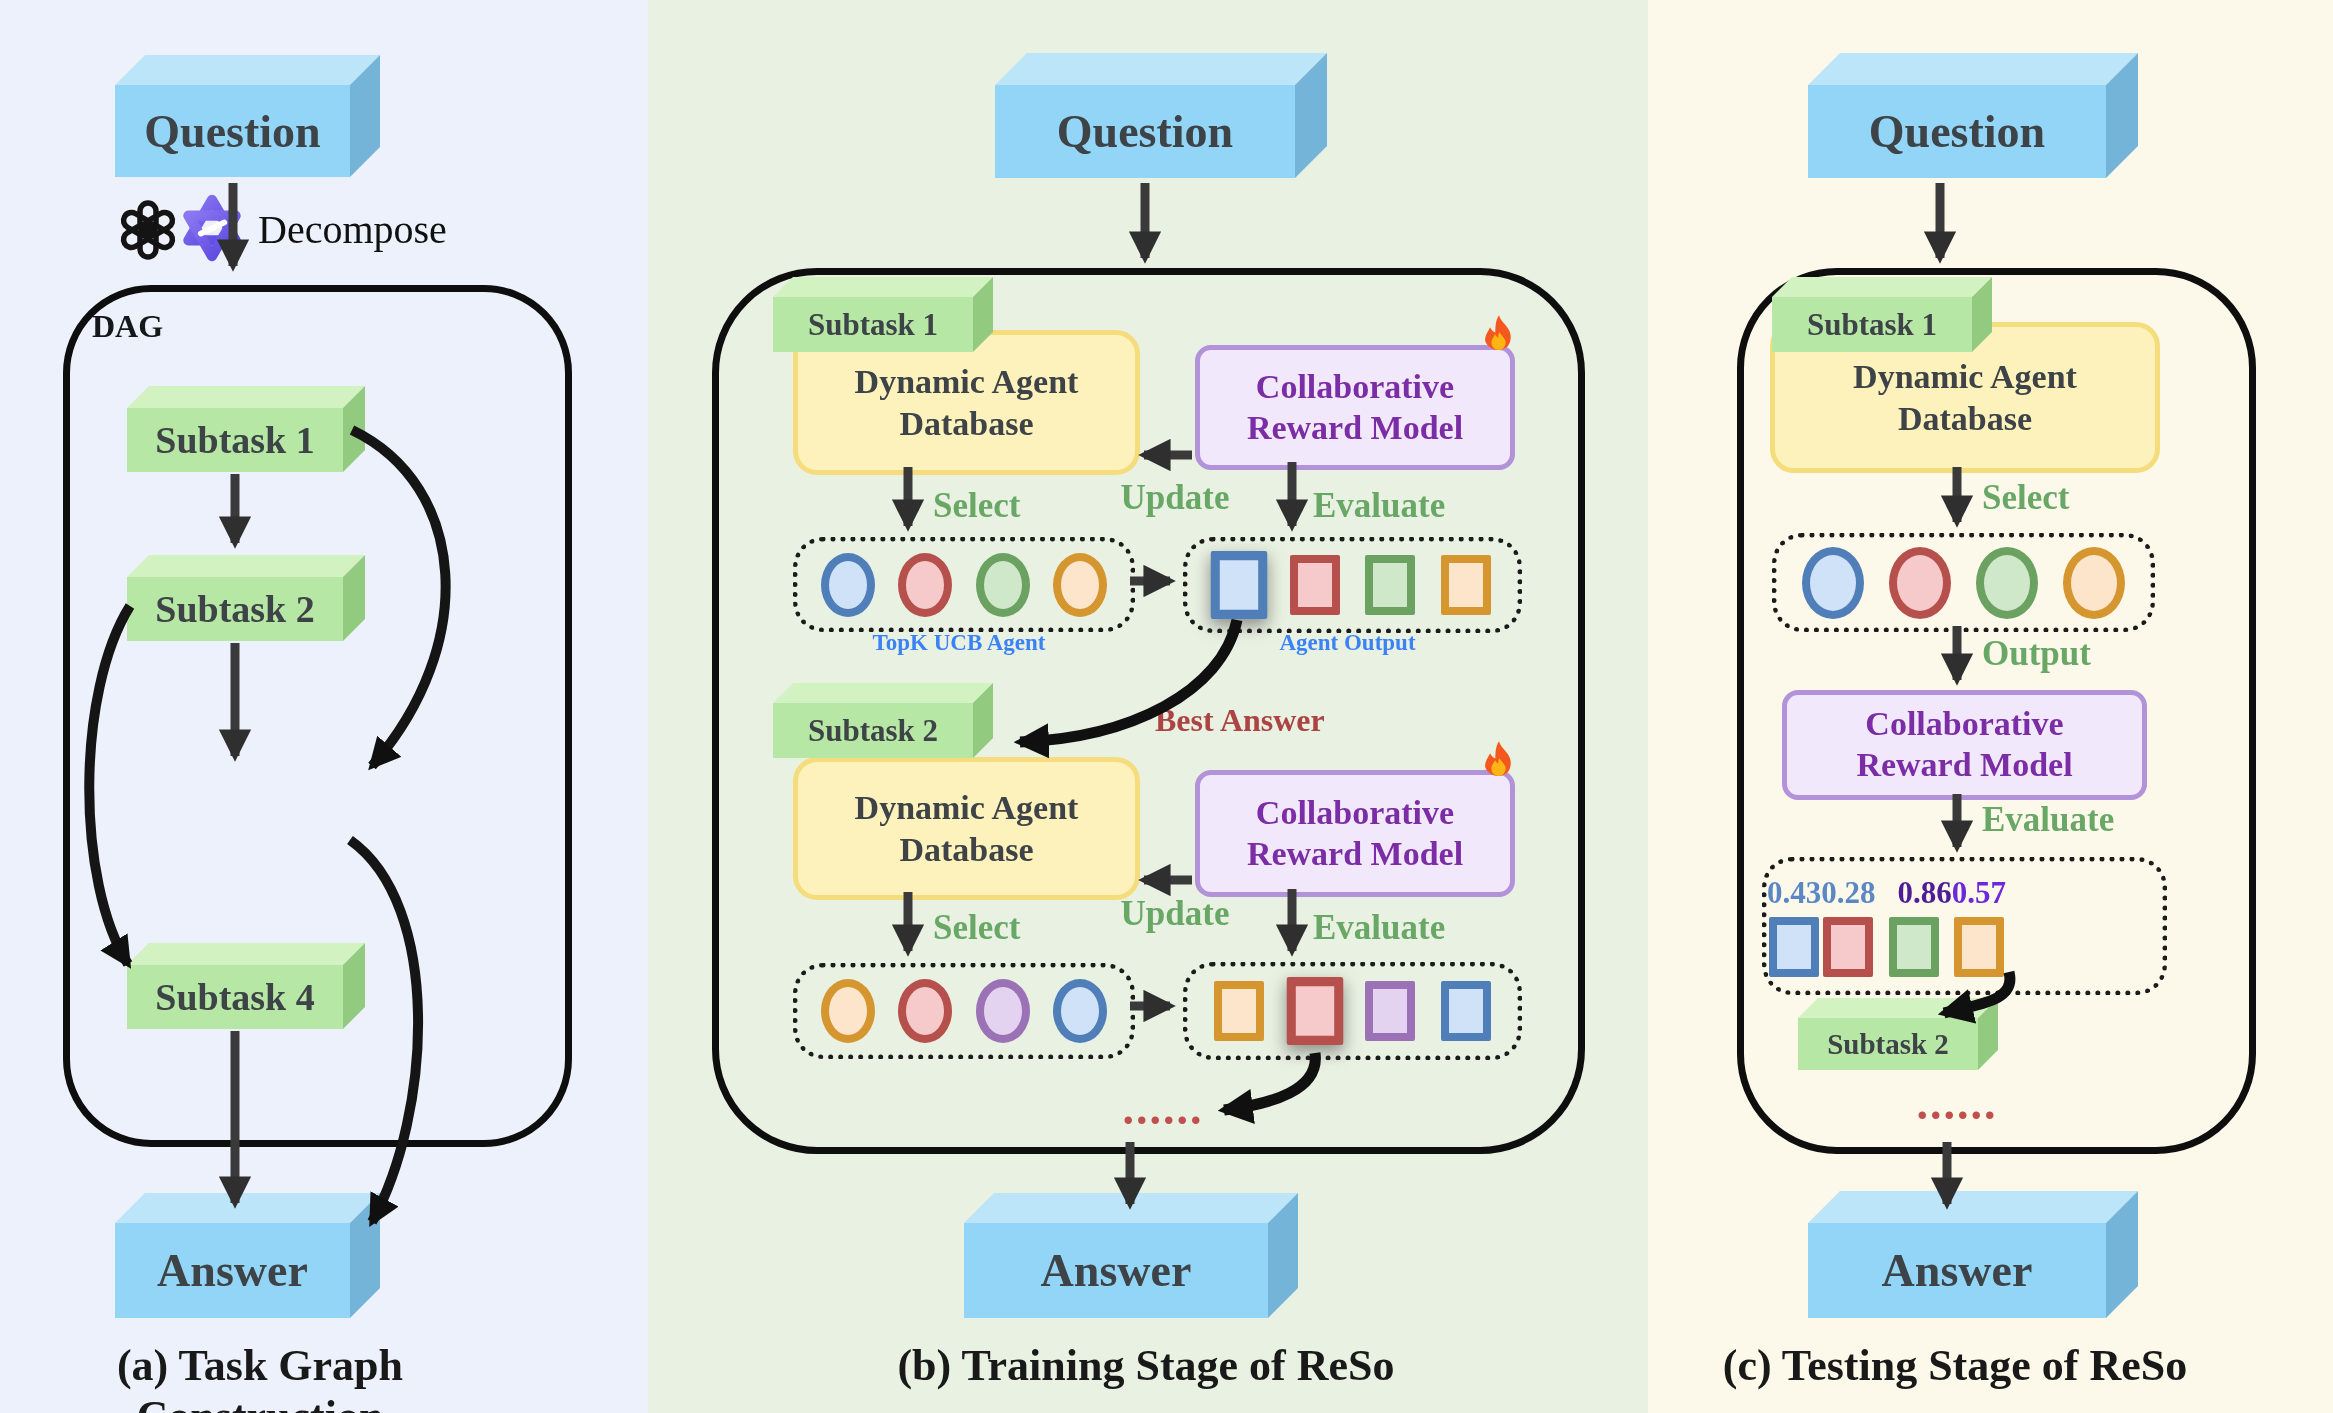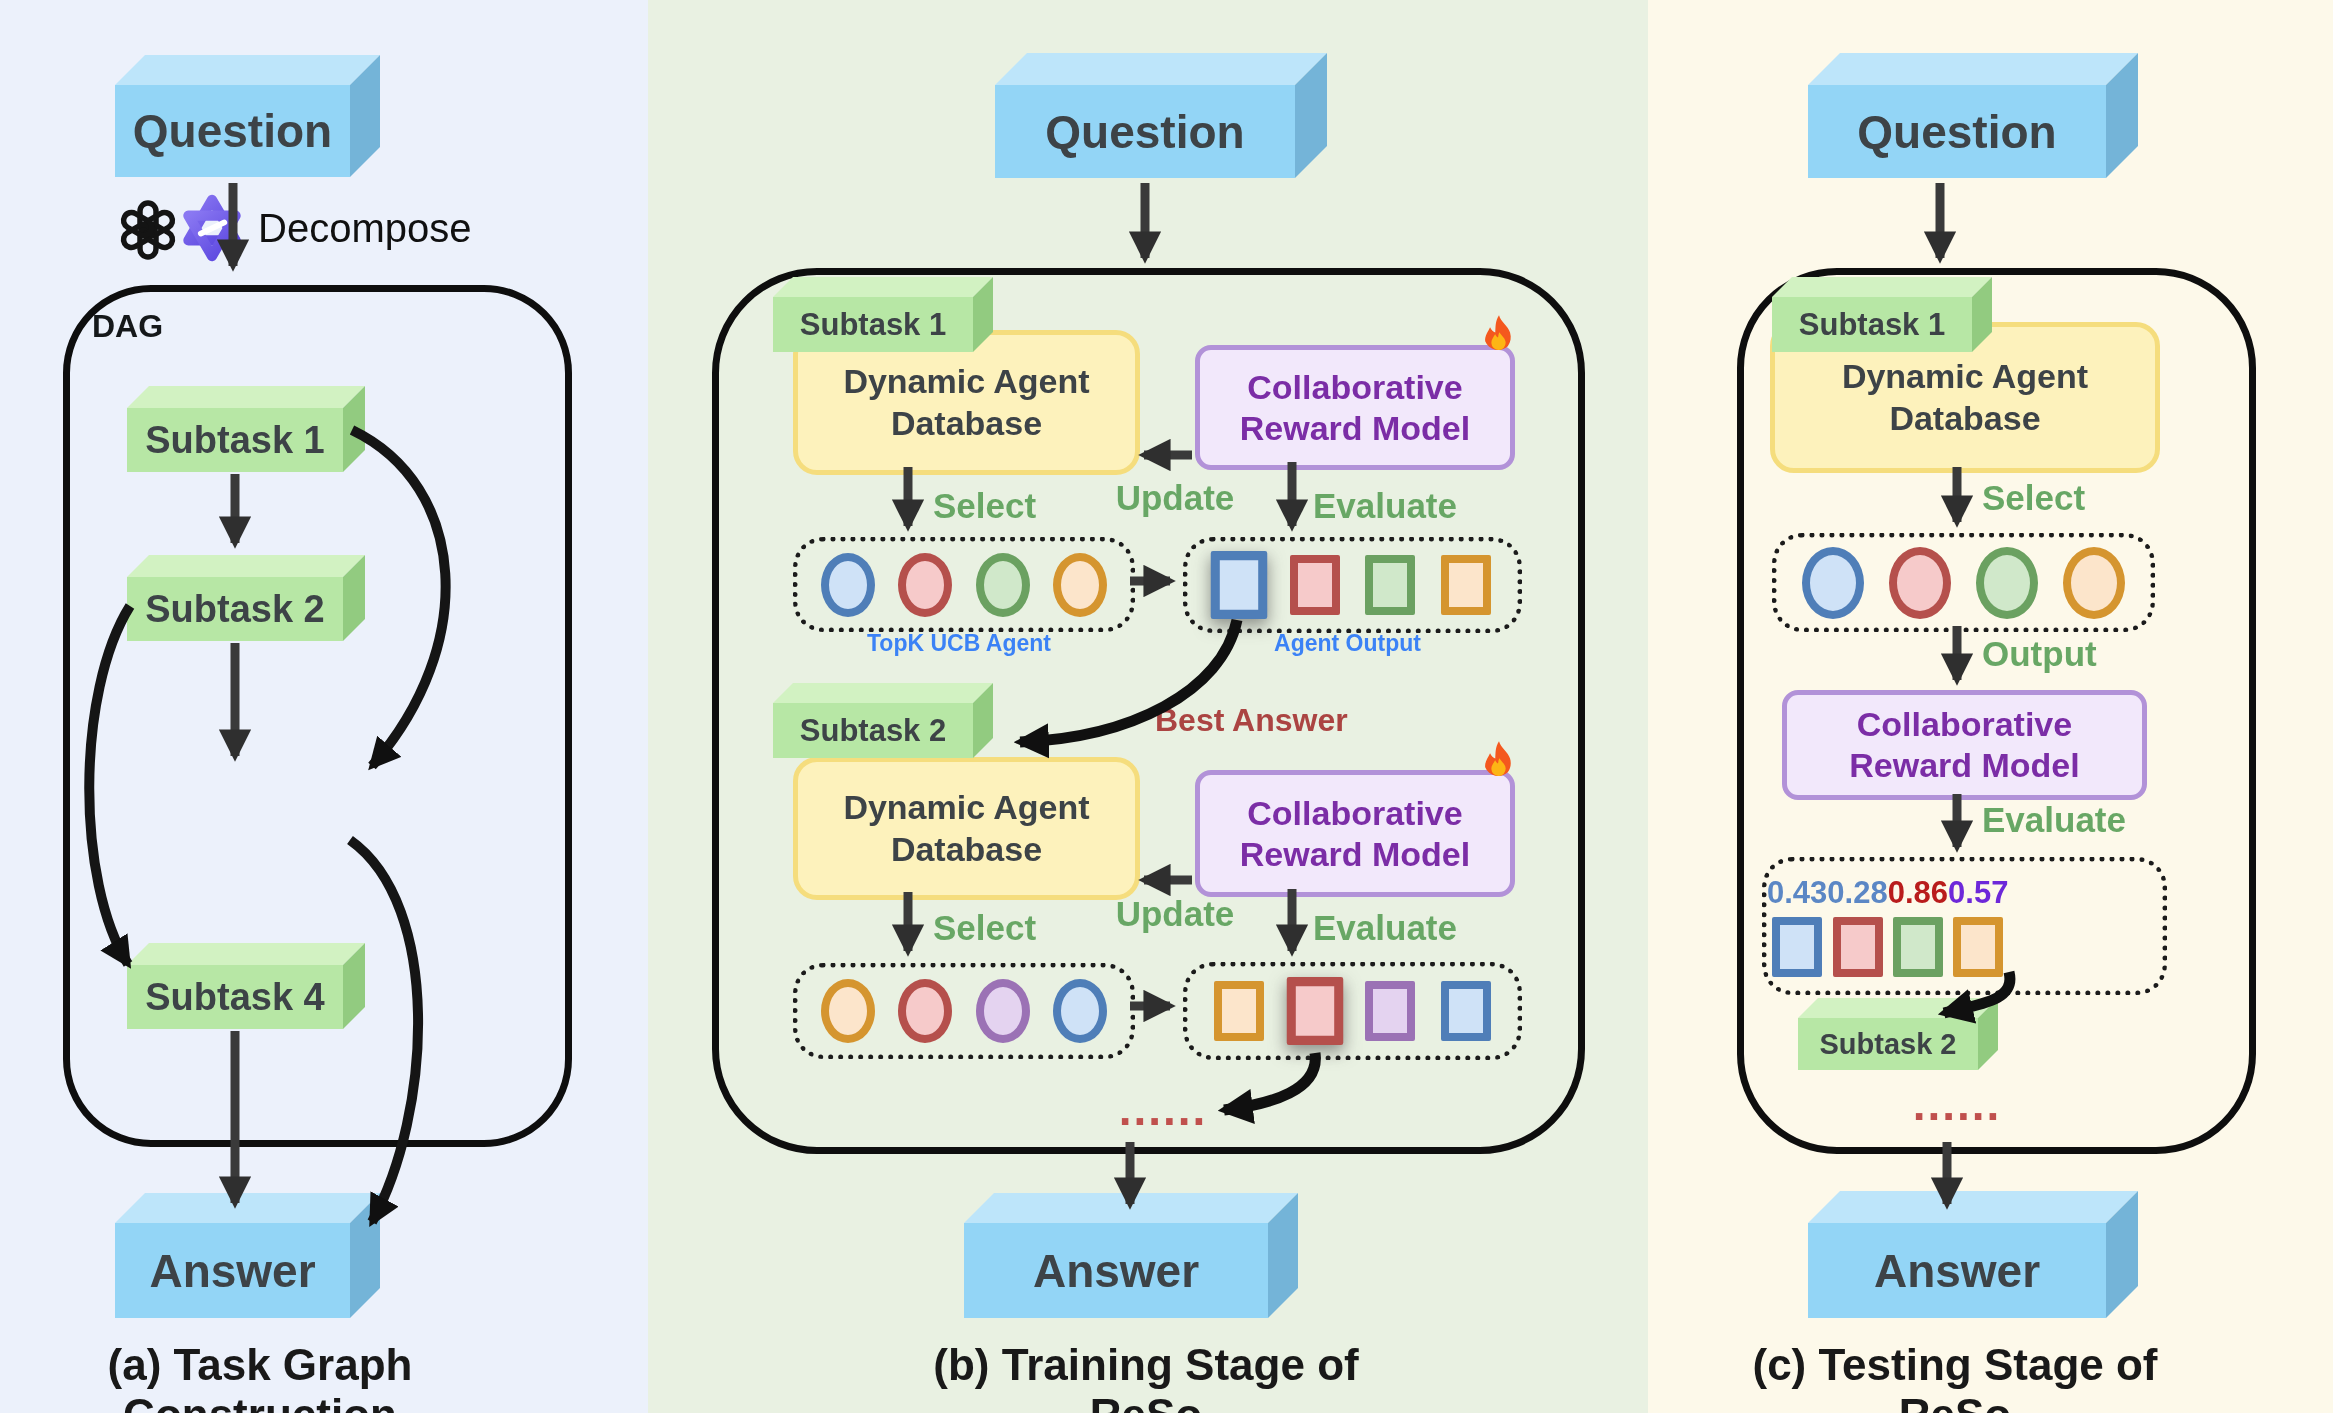--- a/index.html
+++ b/index.html
@@ -1,17 +1,17 @@
 <!DOCTYPE html>
 <html><head>
 <meta charset="utf-8">
 <style>
   html,body{margin:0;padding:0;background:#fff;}
   #canvas{position:relative;width:2333px;height:1413px;overflow:hidden;
-          font-family:Liberation Sans, sans-serif; -webkit-font-smoothing:antialiased;}
+          font-family:Liberation Serif, serif; -webkit-font-smoothing:antialiased;}
   .bg{position:absolute;top:0;height:1413px;}
   .bg-a{left:0;width:648px;background:#ecf1fb;}
   .bg-b{left:648px;width:1000px;background:#e9f1e2;}
   .bg-c{left:1648px;width:685px;background:#fdf9ea;}
 
   .bigrect{position:absolute;border:7px solid #0e0e0e;background:transparent;}
   .rect-a{left:63px;top:285px;width:495px;height:848px;border-radius:88px;}
   .rect-b{left:712px;top:268px;width:859px;height:872px;border-radius:105px;}
   .rect-c{left:1737px;top:268px;width:505px;height:872px;border-radius:100px;}
 
@@ -268,21 +268,21 @@
   <div class="scorebox" style="left:1762px;top:857px;width:395px;height:128px;">
       <div class="score-cell">
         <span class="score-val" style="color: rgb(91, 135, 197);">0.43</span>
         <div class="agent square" style="border-color: rgb(79, 126, 184); background: rgb(207, 226, 247);"></div>
       </div>
       <div class="score-cell">
         <span class="score-val" style="color: rgb(91, 135, 197);">0.28</span>
         <div class="agent square" style="border-color: rgb(181, 80, 76); background: rgb(246, 202, 202);"></div>
       </div>
       <div class="score-cell">
-        <span class="score-val" style="color: #b91c1c;">0.86</span>
+        <span class="score-val" style="color: #4c1d95; margin-left: 22px;">0.86</span>
         <div class="agent square" style="border-color: rgb(107, 161, 97); background: rgb(208, 232, 202);"></div>
       </div>
       <div class="score-cell">
         <span class="score-val" style="color: #6d28d9;">0.57</span>
         <div class="agent square" style="border-color: rgb(213, 149, 47); background: rgb(252, 229, 203);"></div>
       </div>
     </div>
 
   <div class="box3d green3d z4" style="left:1798px;top:998px;--w:180px;--h:52px;--e:20px;">
     <div class="b3top"></div>

